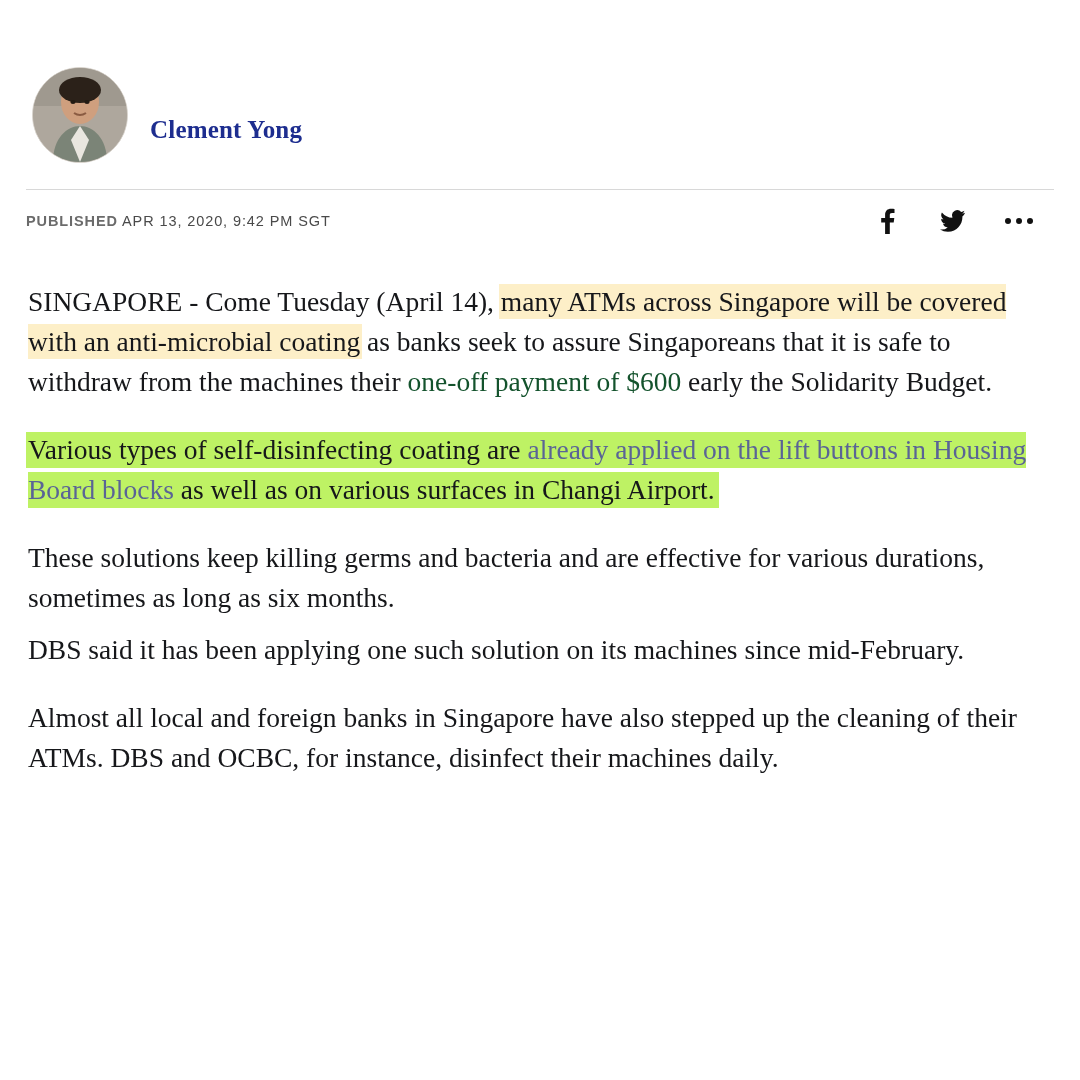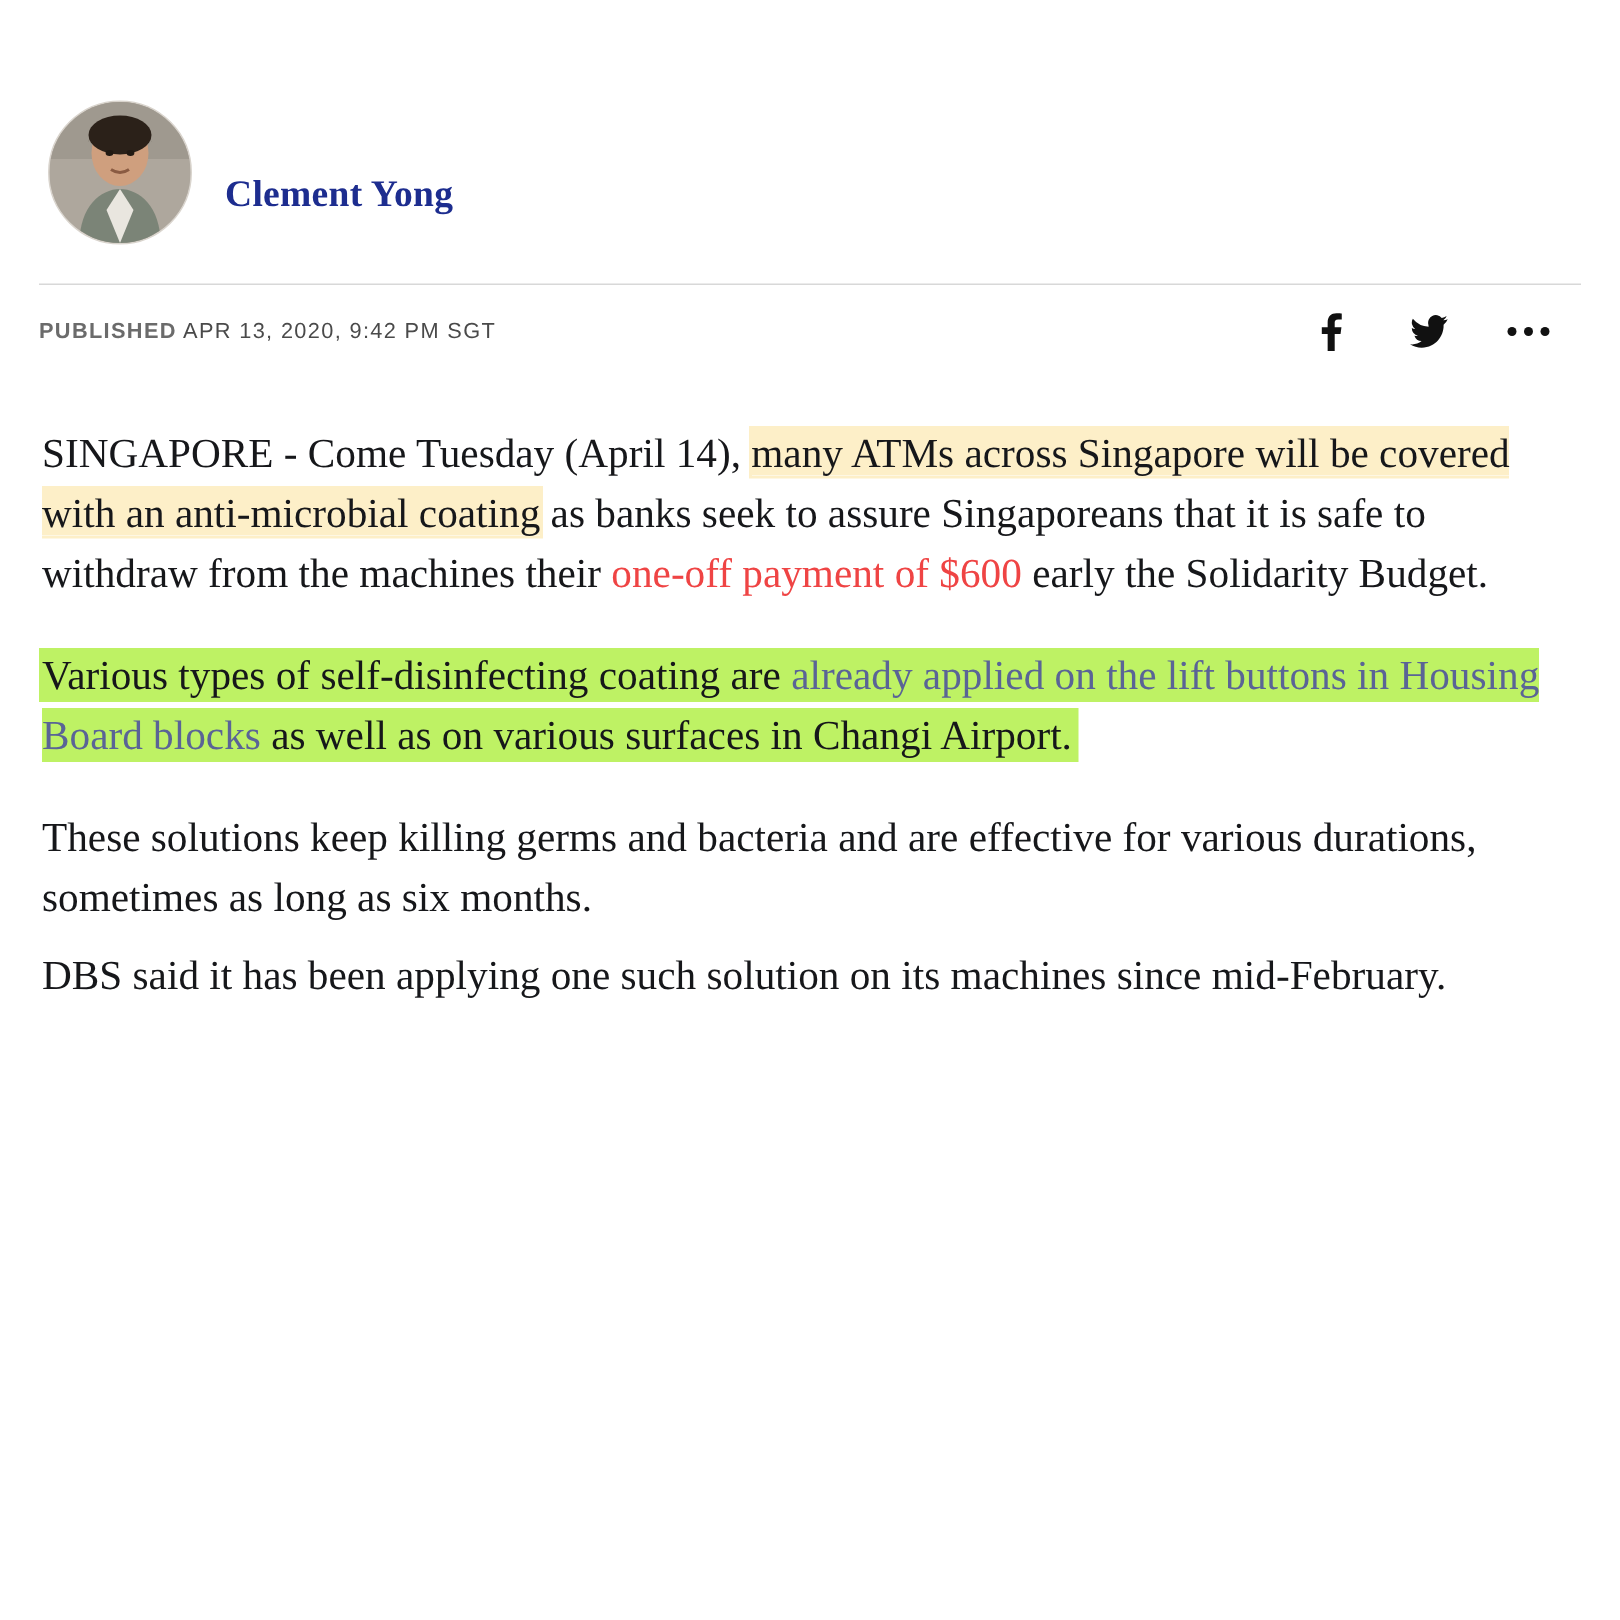--- a/index.html
+++ b/index.html
@@ -108,21 +108,21 @@
     line-height: 40px;
     margin: 0 0 28px 0;
     color: #16171a;
   }
   .article p.tight { margin-bottom: 12px; }
   .hl {
     background: #fdefc8;
     box-shadow: 0 0 0 2px #fdefc8;
   }
   .lnk {
-    color: #ef4444;
+    color: #14532d;
     text-decoration: none;
   }
   .lnk-muted {
     color: #5a6496;
     text-decoration: none;
   }
   .para-hl-block {
     background: #bef264;
     padding: 2px 4px 3px 2px;
     margin-left: -2px;
@@ -191,15 +191,18 @@
 
     <p class="tight">
       <span>These solutions keep killing germs and bacteria and are effective for various durations, sometimes as long as six months.</span>
     </p>
 
     <p>
       <span>DBS said it has been applying one such solution on its machines since mid-February.</span>
     </p>
 
 
+    <p>
+      <span>Almost all local and foreign banks in Singapore have also stepped up the cleaning of their ATMs. DBS and OCBC, for instance, disinfect their machines daily.</span>
+    </p>
 
   </div>
 </div>
 
 </body></html>

